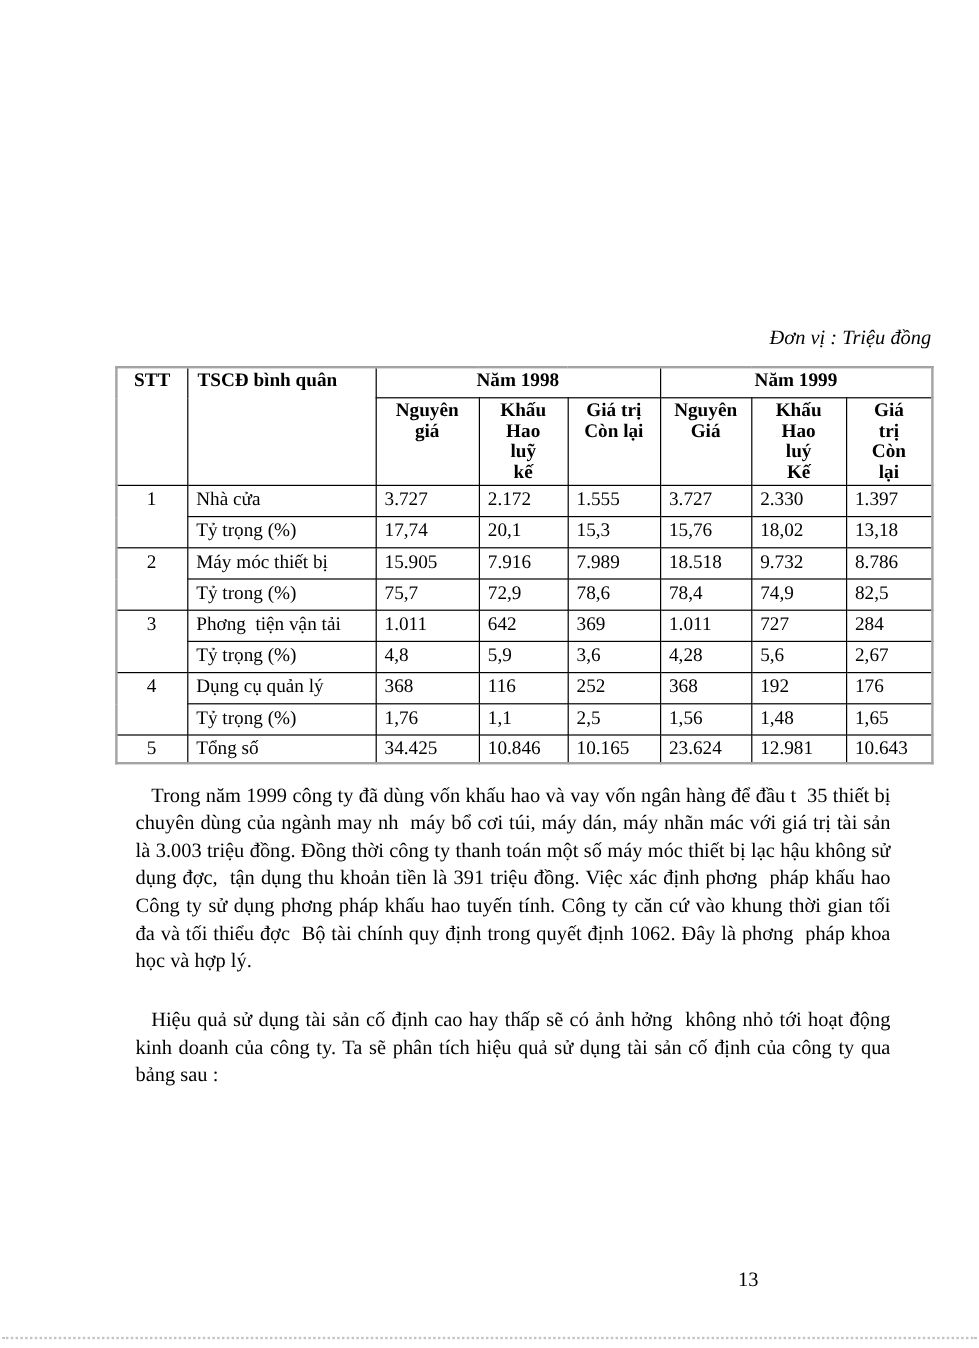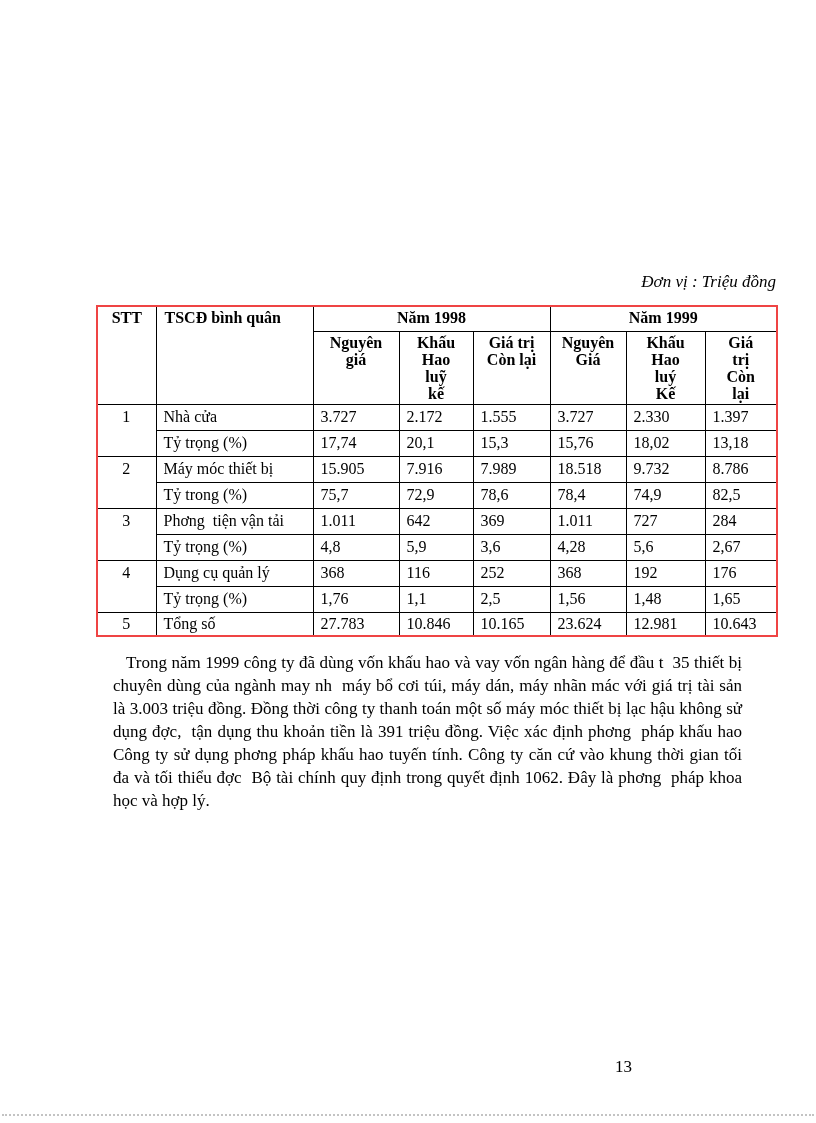--- a/index.html
+++ b/index.html
@@ -21,21 +21,21 @@
   .doc-header .gap { margin-left:14px; }
   
   .unit-note {
     position:absolute; top:272px; left:560px; width:216px;
     font-style:italic; font-size:17px; text-align:right; white-space:nowrap;
   }
   
   .main-table {
     position:absolute; top:305px; left:96px; width:680px;
     border-collapse:collapse; table-layout:fixed;
-    border:2px solid #ef4444;
+    border:2px solid #a3a3a3;
   }
   .main-table th, .main-table td {
     border:1px solid #000; vertical-align:top; overflow:hidden;
   }
   .main-table th {
     font-weight:bold; text-align:center; font-size:16px; line-height:17px;
     padding:2px 2px; white-space:pre-line;
   }
   .h-top th { height:20px; }
   .h-cat { text-align:left !important; padding-left:8px !important; }
@@ -184,31 +184,32 @@
           <td class="cell-num">1,76</td>
           <td class="cell-num">1,1</td>
           <td class="cell-num">2,5</td>
           <td class="cell-num">1,56</td>
           <td class="cell-num">1,48</td>
           <td class="cell-num">1,65</td>
         </tr>
         <tr class="total-row">
           <td class="cell-stt">5</td>
           <td class="cell-label">Tổng số</td>
-          <td class="cell-num">27.783</td>
+          <td class="cell-num">34.425</td>
           <td class="cell-num">10.846</td>
           <td class="cell-num">10.165</td>
           <td class="cell-num">23.624</td>
           <td class="cell-num">12.981</td>
           <td class="cell-num">10.643</td>
         </tr>
       </tbody>
   </table>
 
   <div class="para para1">Trong năm 1999 công ty đã dùng vốn khấu hao và vay vốn ngân hàng để đầu t  35 thiết bị chuyên dùng của ngành may nh  máy bổ cơi túi, máy dán, máy nhãn mác với giá trị tài sản là 3.003 triệu đồng. Đồng thời công ty thanh toán một số máy móc thiết bị lạc hậu không sử dụng đợc,  tận dụng thu khoản tiền là 391 triệu đồng. Việc xác định phơng  pháp khấu hao Công ty sử dụng phơng pháp khấu hao tuyến tính. Công ty căn cứ vào khung thời gian tối đa và tối thiểu đợc  Bộ tài chính quy định trong quyết định 1062. Đây là phơng  pháp khoa học và hợp lý.</div>
 
 
+  <div class="para para2">Hiệu quả sử dụng tài sản cố định cao hay thấp sẽ có ảnh hởng  không nhỏ tới hoạt động kinh doanh của công ty. Ta sẽ phân tích hiệu quả sử dụng tài sản cố định của công ty qua bảng sau :</div>
 
   <div class="page-number">13</div>
 
   <div class="bottom-dotted"></div>
 
 </div>
 
 </body></html>

